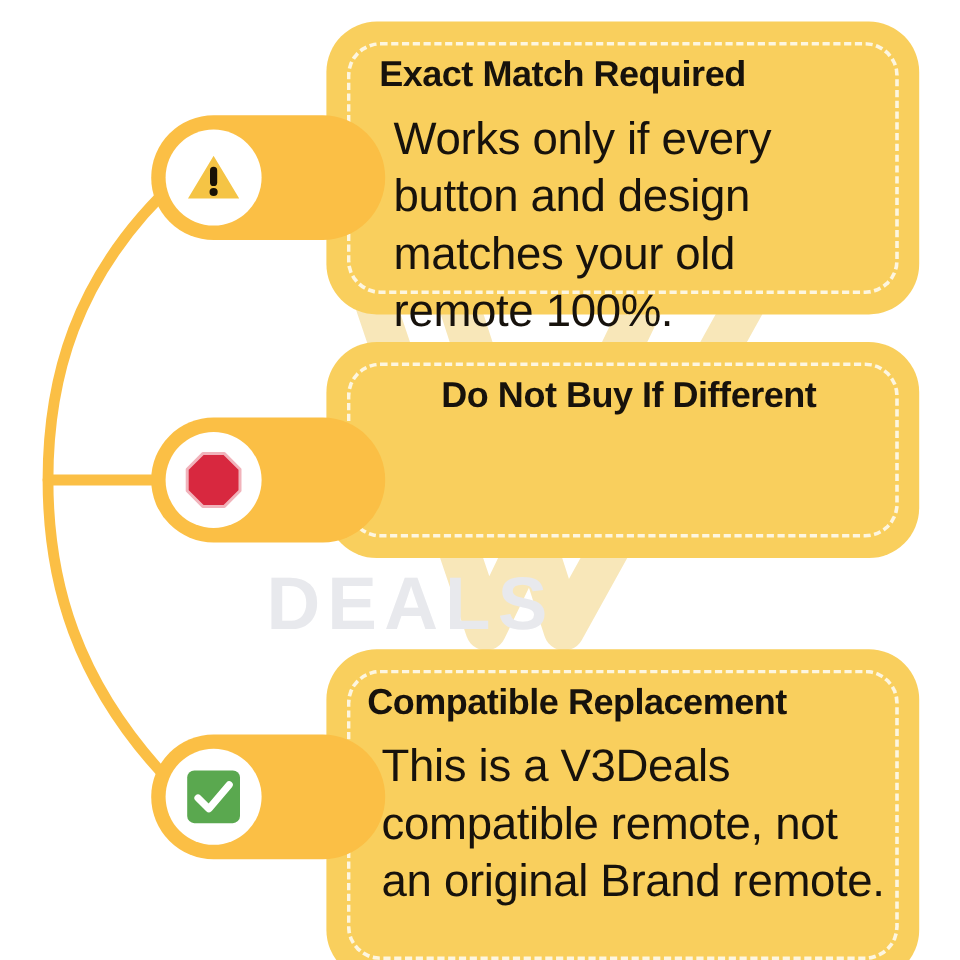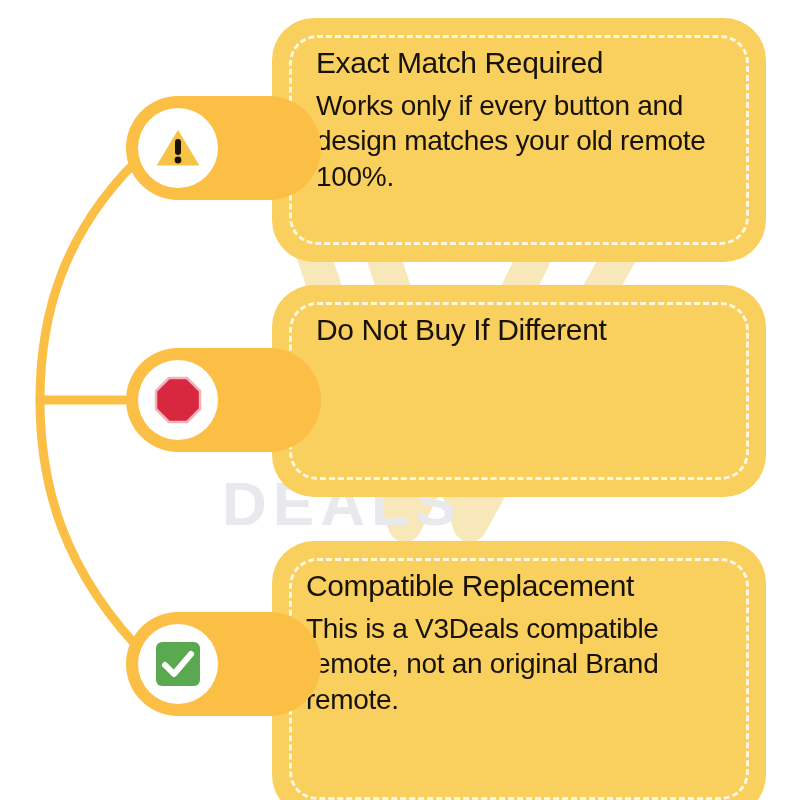--- a/index.html
+++ b/index.html
@@ -64,37 +64,37 @@
     pointer-events: none;
   }
   .card-inner {
     position: absolute;
     left: 44px;
     right: 34px;
     top: 28px;
   }
   .card-title {
     font-size: 30px;
-    font-weight: normal;
+    font-weight: bold;
     color: #17120c;
     letter-spacing: -0.4px;
     line-height: 1.12;
     margin: 0 0 8px 0;
   }
   .card-body {
-    font-size: 28px;
+    font-size: 38px;
     color: #17120c;
     line-height: 1.27;
-    margin: 0;
+    margin: 12px;
     letter-spacing: -0.3px;
   }
 
   
   #card-1 { left: 272px; top: 18px;  width: 494px; height: 244px; }
-  #card-2 { left: 272px; top: 285px; width: 494px; height: 212px; }
+  #card-2 { left: 272px; top: 285px; width: 494px; height: 180px; text-align: center; }
   #card-3 { left: 272px; top: 541px; width: 494px; height: 276px; }
   #card-3 .card-inner { left: 34px; right: 16px; }
 
   
   .pill {
     position: absolute;
     background: #fbbf45;
     border-radius: 54px;
     z-index: 3;
     width: 195px;

